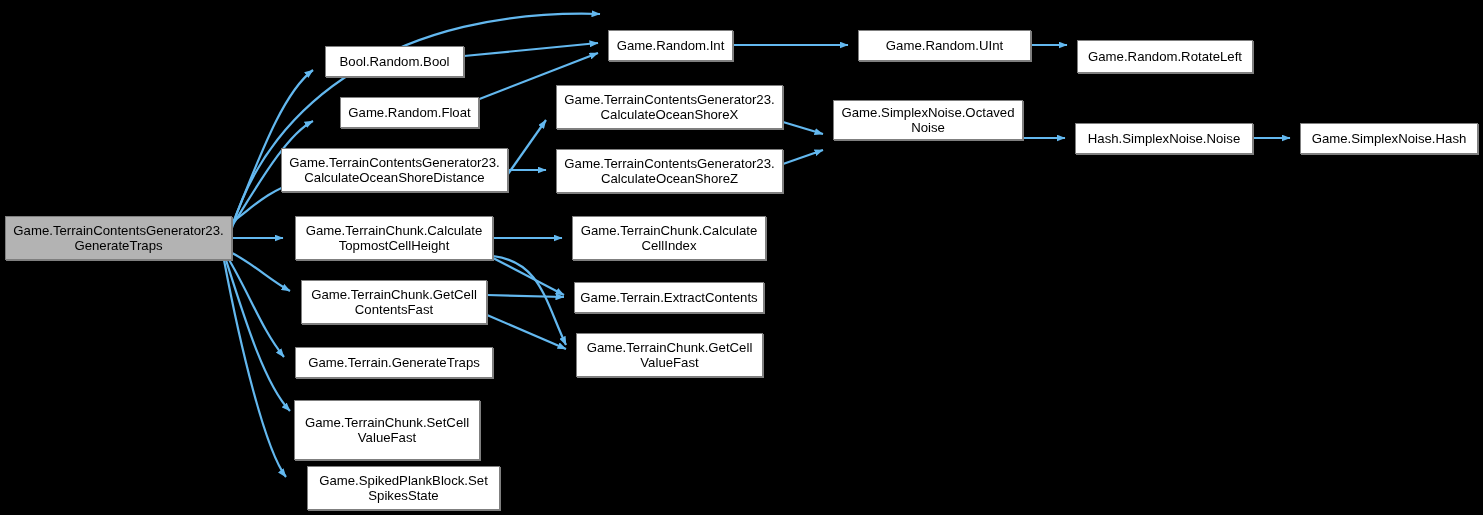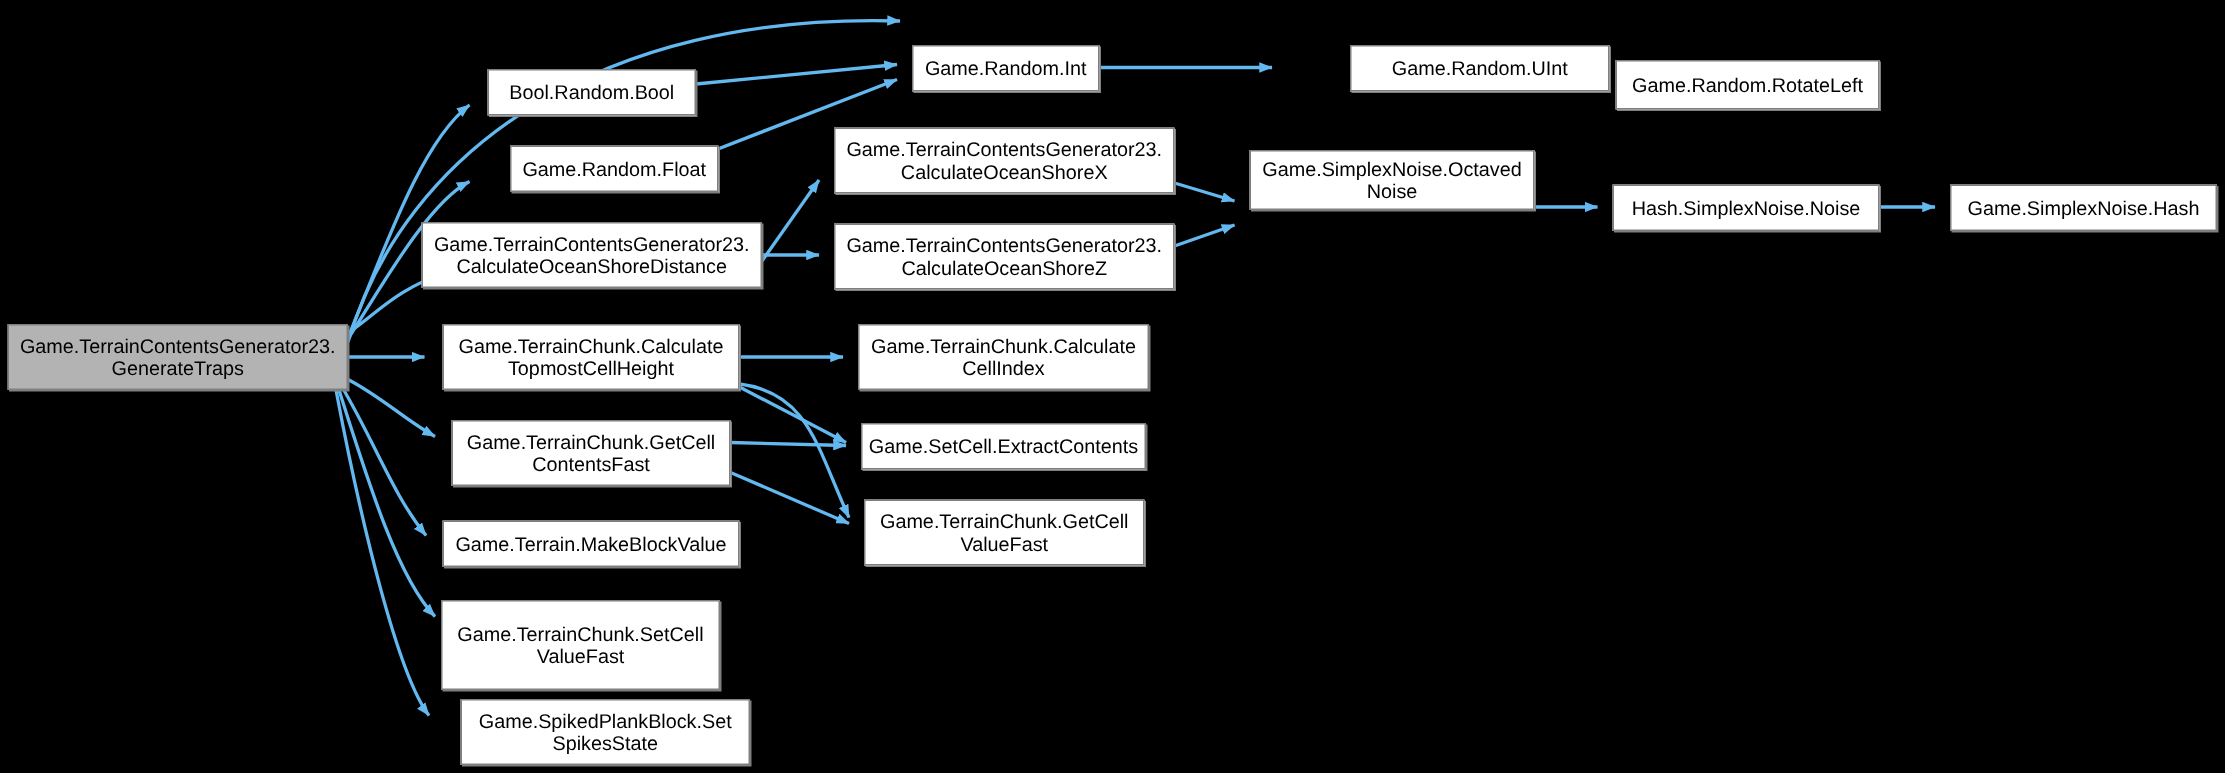--- a/index.html
+++ b/index.html
@@ -87,35 +87,35 @@
       <div class="node root" style="left: 5px; top: 216px; width: 227px; height: 44px;">Game.TerrainContentsGenerator23.
 GenerateTraps</div>
       <div class="node" style="left: 325px; top: 46px; width: 139px; height: 31px;">Bool.Random.Bool</div>
       <div class="node" style="left: 325px; top: 97px; width: 139px; height: 31px; margin-left: 15px;">Game.Random.Float</div>
       <div class="node" style="left: 281px; top: 148px; width: 227px; height: 44px;">Game.TerrainContentsGenerator23.
 CalculateOceanShoreDistance</div>
       <div class="node" style="left: 295px; top: 216px; width: 198px; height: 44px;">Game.TerrainChunk.Calculate
 TopmostCellHeight</div>
       <div class="node" style="left: 301px; top: 280px; width: 186px; height: 44px;">Game.TerrainChunk.GetCell
 ContentsFast</div>
-      <div class="node" style="left: 295px; top: 347px; width: 198px; height: 31px;">Game.Terrain.MakeBlockValue</div>
+      <div class="node" style="left: 295px; top: 347px; width: 198px; height: 31px;">Game.Terrain.GenerateTraps</div>
       <div class="node" style="left: 294px; top: 400px; width: 186px; height: 60px;">Game.TerrainChunk.SetCell
 ValueFast</div>
       <div class="node" style="left: 307px; top: 466px; width: 193px; height: 44px;">Game.SpikedPlankBlock.Set
 SpikesState</div>
       <div class="node" style="left: 608px; top: 30px; width: 125px; height: 31px;">Game.Random.Int</div>
       <div class="node" style="left: 556px; top: 85px; width: 227px; height: 44px;">Game.TerrainContentsGenerator23.
 CalculateOceanShoreX</div>
       <div class="node" style="left: 556px; top: 149px; width: 227px; height: 44px;">Game.TerrainContentsGenerator23.
 CalculateOceanShoreZ</div>
       <div class="node" style="left: 572px; top: 216px; width: 194px; height: 44px;">Game.TerrainChunk.Calculate
 CellIndex</div>
-      <div class="node" style="left: 574px; top: 282px; width: 190px; height: 31px;">Game.SetCell.ExtractContents</div>
+      <div class="node" style="left: 574px; top: 282px; width: 190px; height: 31px;">Game.Terrain.ExtractContents</div>
       <div class="node" style="left: 576px; top: 333px; width: 187px; height: 44px;">Game.TerrainChunk.GetCell
 ValueFast</div>
-      <div class="node" style="left: 900px; top: 30px; width: 173px; height: 31px;">Game.Random.UInt</div>
+      <div class="node" style="left: 858px; top: 30px; width: 173px; height: 31px;">Game.Random.UInt</div>
       <div class="node" style="left: 833px; top: 100px; width: 190px; height: 40px;">Game.SimplexNoise.Octaved
 Noise</div>
       <div class="node" style="left: 1077px; top: 40px; width: 176px; height: 33px;">Game.Random.RotateLeft</div>
       <div class="node" style="left: 1075px; top: 123px; width: 178px; height: 31px;">Hash.SimplexNoise.Noise</div>
       <div class="node" style="left: 1300px; top: 123px; width: 178px; height: 31px;">Game.SimplexNoise.Hash</div>
     </div>
 </div>
 
 </body></html>

